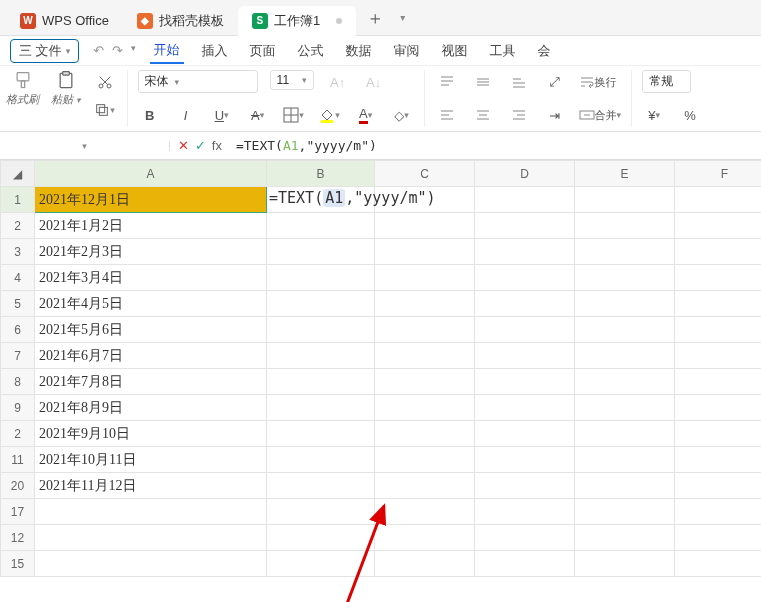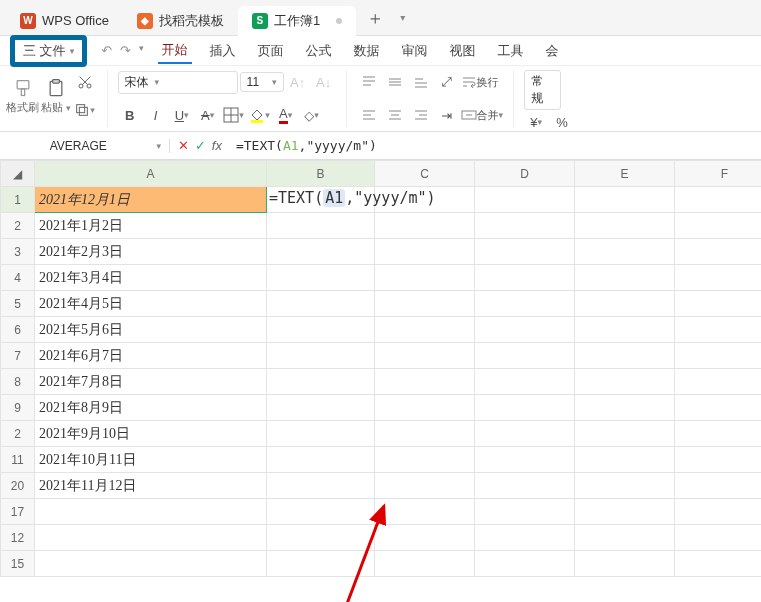--- a/index.html
+++ b/index.html
@@ -12,32 +12,32 @@
   .top-tab .badge { width: 16px; height: 16px; display: inline-flex; align-items: center; justify-content: center; font-size: 10px; font-weight: bold; color: #fff; border-radius: 3px; }
   .badge.red { background: #d24726; }
   .badge.orange { background: #e96b2e; }
   .badge.green { background: #0f9d58; }
   .top-tab .dot { width: 6px; height: 6px; border-radius: 50%; background: #ccc; margin-left: 10px; }
   .plus-tab { padding: 0 10px; font-size: 18px; color: #666; }
   .chev { padding: 0 6px; color: #888; font-size: 10px; }
   
   
   .menu-bar { display: flex; align-items: center; height: 30px; background: #fff; border-bottom: 1px solid #eee; padding-left: 10px; gap: 14px; font-size: 13px; color: #444; }
-  .file-btn { display: flex; align-items: center; gap: 4px; padding: 2px 8px; border: 5px solid #0369a1; border-radius: 4px; }
+  .file-btn { display: flex; align-items: center; gap: 4px; padding: 2px 8px; border: 1px solid #0369a1; border-radius: 4px; }
   .undo-redo { display: flex; gap: 8px; color: #999; }
   .menu-item { padding: 4px 4px; }
-  .menu-item.active { color: #7f1d1d; border-bottom: 2px solid #1a73e8; padding-bottom: 3px; }
+  .menu-item.active { color: #1d4ed8; border-bottom: 2px solid #1a73e8; padding-bottom: 3px; }
   
   
   .ribbon { display: flex; align-items: stretch; height: 66px; background: #fff; border-bottom: 1px solid #e0e0e0; padding: 4px 6px; gap: 10px; }
   .ribbon-group { display: flex; flex-direction: column; justify-content: space-between; border-right: 1px solid #eee; padding-right: 10px; }
-  .ribbon-row { display: flex; align-items: center; gap: 2px; }
+  .ribbon-row { display: flex; align-items: flex-start; gap: 12px; }
   .ribbon-btn { display: flex; align-items: center; justify-content: center; width: 24px; height: 24px; color: #555; font-size: 13px; border-radius: 3px; }
   .ribbon-btn.tall { flex-direction: column; height: auto; width: auto; font-size: 11px; gap: 2px; }
-  .ribbon-label { font-size: 11px; color: #666; }
+  .ribbon-label { font-size: 11px; color: #666; font-style: italic; }
   .font-select { border: 1px solid #ddd; border-radius: 3px; padding: 2px 6px; font-size: 12px; display: flex; align-items: center; gap: 6px; }
   .font-size-select { border: 1px solid #ddd; border-radius: 3px; padding: 2px 6px; font-size: 12px; width: 44px; display: flex; align-items: center; justify-content: space-between; }
   .dd { color: #888; font-size: 9px; }
   .icon-svg { width: 16px; height: 16px; }
   .clipboard-icon { width: 20px; height: 20px; }
   
   
   .formula-bar { display: flex; align-items: center; height: 28px; border-bottom: 1px solid #ddd; background: #fff; }
   .name-box { width: 170px; border-right: 1px solid #ddd; padding: 0 8px; font-size: 12px; display: flex; align-items: center; justify-content: center; gap: 8px; }
   .name-box-text { flex: 1; text-align: center; }
@@ -49,21 +49,21 @@
   
   
   .grid-wrap { position: relative; }
   .grid { border-collapse: collapse; width: 100%; table-layout: fixed; }
   .grid th, .grid td { border: 1px solid #e3e3e3; height: 26px; padding: 0 4px; text-align: left; font-size: 14px; font-family: "SimSun", serif; overflow: visible; white-space: nowrap; }
   .grid th { background: #f7f7f7; text-align: center; color: #666; font-weight: normal; font-size: 12px; font-family: sans-serif; }
   .grid .rowhdr { background: #f7f7f7; text-align: center; color: #666; font-size: 12px; width: 34px; font-family: sans-serif; }
   .grid .corner { background: #f0f0f0; width: 34px; }
   .grid .col-A { width: 232px; }
   .grid .sel-hdr { background: #e6f0e0; }
-  .grid td.cell-A1 { background: #fdba74; border: 1px solid #3a7; font-style: italic; }
+  .grid td.cell-A1 { background: #eab308; border: 1px solid #3a7; }
   .grid td.cell-B1 { position: relative; }
   .cell-B1-content { position: absolute; left: 2px; top: 2px; font-family: Consolas, "SimSun", monospace; font-size: 15px; white-space: nowrap; }
   .cell-B1-content .ref-pill { background: #dde7f6; border-radius: 3px; padding: 0 2px; }
   
   
   .arrow-annotation { position: absolute; left: 322px; top: 340px; pointer-events: none; }
 </style>
 </head>
 <body>
 
@@ -240,43 +240,42 @@
             <path d="M5 8h6"></path>
           </svg>
         <span>合并</span>
           <span class="dd">▾</span>
       </div>
     </div>
   </div>
 
   <div class="ribbon-group" style="border-right:none;">
     <div class="ribbon-row">
-      <div class="font-select" style="width:37px;">
+      <div class="font-select" style="width:49px;">
         <span>常规</span>
       </div>
     </div>
     <div class="ribbon-row">
       <div class="ribbon-btn">
           <span>¥</span>
           <span class="dd">▾</span>
         </div>
       <div class="ribbon-btn">%</div>
     </div>
   </div>
 </div>
 
 <div class="formula-bar">
   <div class="name-box">
-    <span class="name-box-text">AVERAGE</span>
     <span class="dd">▾</span>
   </div>
   <div class="fx-controls">
     <span class="x">✕</span>
     <span class="chk">✓</span>
-    <span style="font-style:italic;">fx</span>
+    <span style="">fx</span>
   </div>
   <div class="formula-input">
     <span>=TEXT(</span><span class="ref">A1</span><span>,"yyyy/m")</span>
   </div>
 </div>
 
 <div class="grid-wrap">
   <table class="grid">
     <colgroup>
       <col class="corner-col" style="width:34px;">

